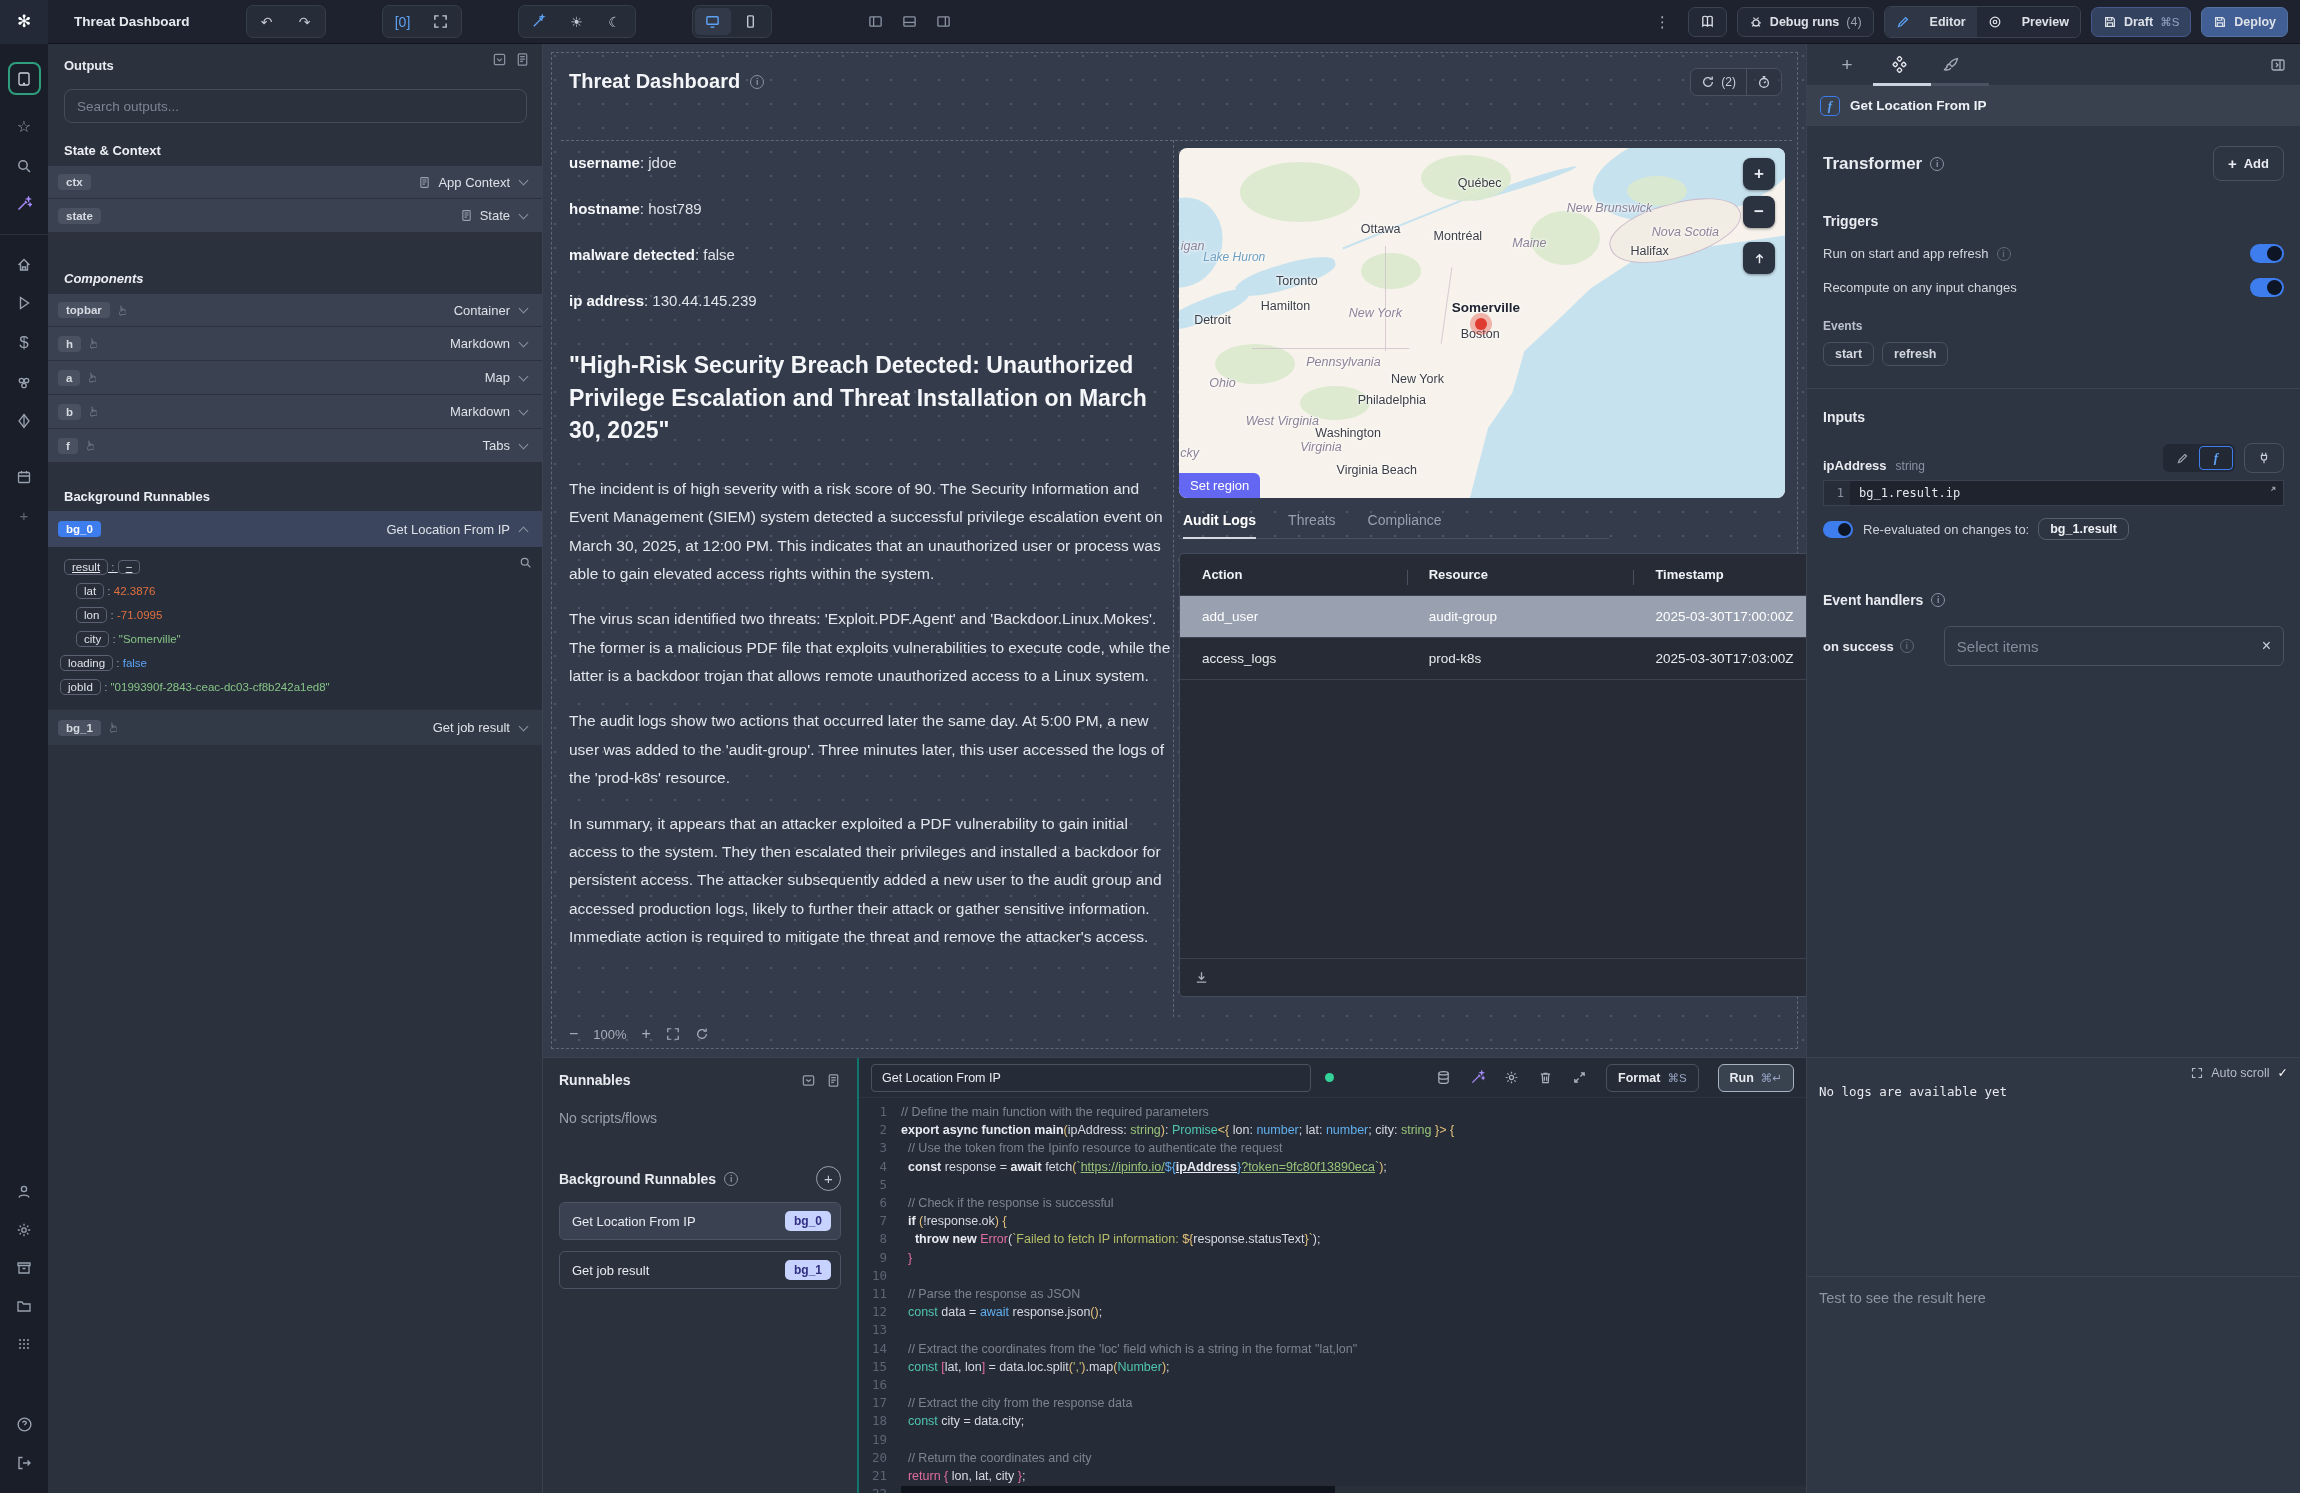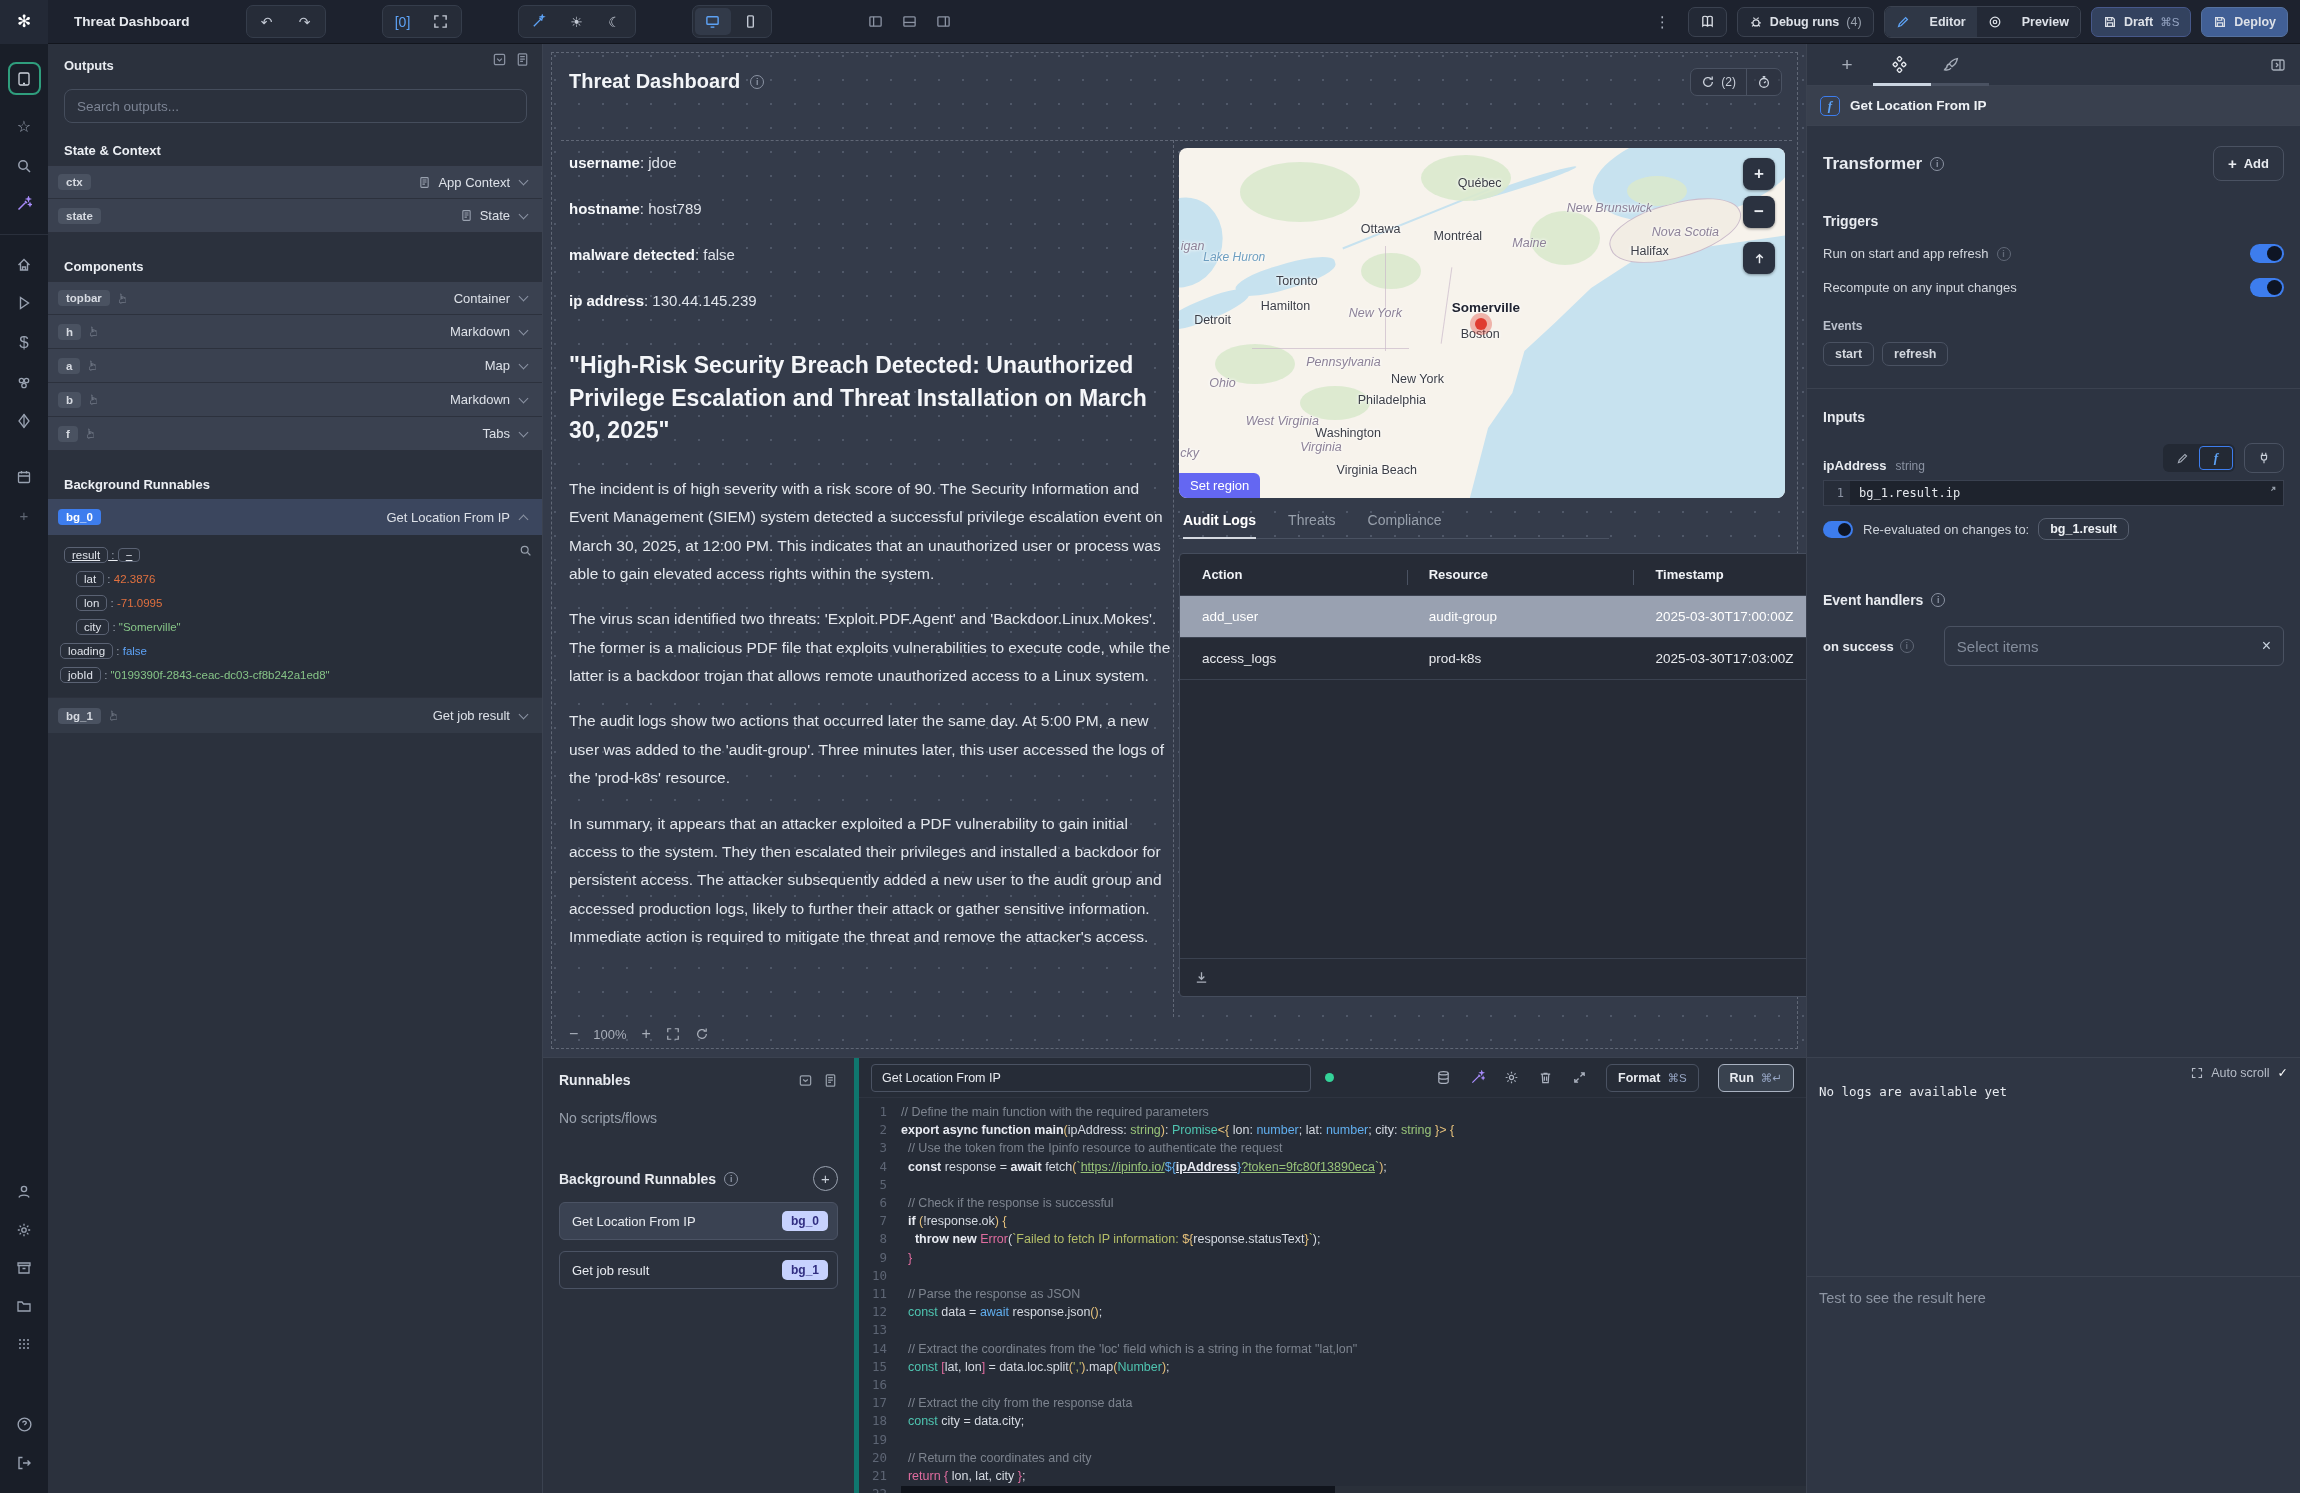--- a/index.html
+++ b/index.html
@@ -106,21 +106,21 @@
   .th + .th::before{content:"";position:absolute;left:0;top:3px;width:1px;height:15px;background:#4a5262;}
   .tr{display:flex;height:42px;align-items:center;border-bottom:1px solid #3b4250;cursor:pointer;}
   .td{font-size:13.5px;color:#e8eaee;width:33%;padding-left:22px;}
   .tr.sel{background:#99a1b1;}
   .tr.sel .td{color:#fff;}
   .tfoot{position:absolute;left:0;right:0;bottom:0;height:38px;border-top:1px solid #3b4250;display:flex;align-items:center;padding-left:14px;color:#aab0bb;}
   .cv-zoom{position:absolute;left:26px;bottom:14px;display:flex;align-items:center;gap:15px;color:#a8aeb9;font-size:13px;}
   .cv-zoom .zi{cursor:pointer;display:flex;align-items:center;}
   
   .bottom{position:absolute;left:543px;top:1057px;width:1263px;height:436px;display:flex;border-top:1px solid #3b4250;background:#2b313d;}
-  .runn{width:316px;border-right:5px solid #0f766e;padding:14px 16px;}
+  .runn{width:316px;border-right:2px solid #0f766e;padding:14px 16px;}
   .rn-head{display:flex;align-items:center;}
   .rn-title{font-size:14px;font-weight:700;}
   .rn-icons{margin-left:auto;display:flex;gap:10px;color:#98a0ac;}
   .noscripts{margin-top:22px;font-size:14px;color:#99a1ad;}
   .bg-head{margin-top:40px;display:flex;align-items:center;gap:8px;}
   .addcirc{margin-left:auto;width:25px;height:25px;border:1.5px solid #9aa2b0;border-radius:50%;color:#c9cfd9;display:flex;align-items:center;justify-content:center;font-size:15px;cursor:pointer;}
   .rn-item{margin-top:11px;height:38px;border:1px solid #4b5364;border-radius:6px;display:flex;align-items:center;padding:0 9px 0 12px;cursor:pointer;}
   .rn-item.sel{background:#3a4252;}
   .rn-label{font-size:13px;color:#e8ebf0;}
   .pill{margin-left:auto;background:#c7d2fe;color:#312e81;font-weight:700;font-size:12px;padding:3px 9px;border-radius:5px;}
@@ -450,21 +450,21 @@
             <svg viewBox="0 0 16 16" width="13" height="13" fill="none" stroke="#9aa2b0" stroke-width="1.3">
               <rect x="3.5" y="2" width="9" height="12" rx="1"></rect>
               <path d="M5.5 5h5M5.5 7.5h5M5.5 10h3"></path>
             </svg>
           </span>
           <span class="rtext">State</span>
           <span class="chev"></span>
         </span>
       </div>
     </div>
-  <div class="sec-h" style="margin-top:26px;">Components</div>
+  <div class="sec-h" style="margin-top:38px;font-style:italic;">Components</div>
   <div id="comp-rows">
       <div class="prow">
         <span class="chip">topbar</span>
         <span class="hand">☞</span>
         <span class="rlab">
           <span class="rtext">Container</span>
           <span class="chev"></span>
         </span>
       </div>
       <div class="prow">

